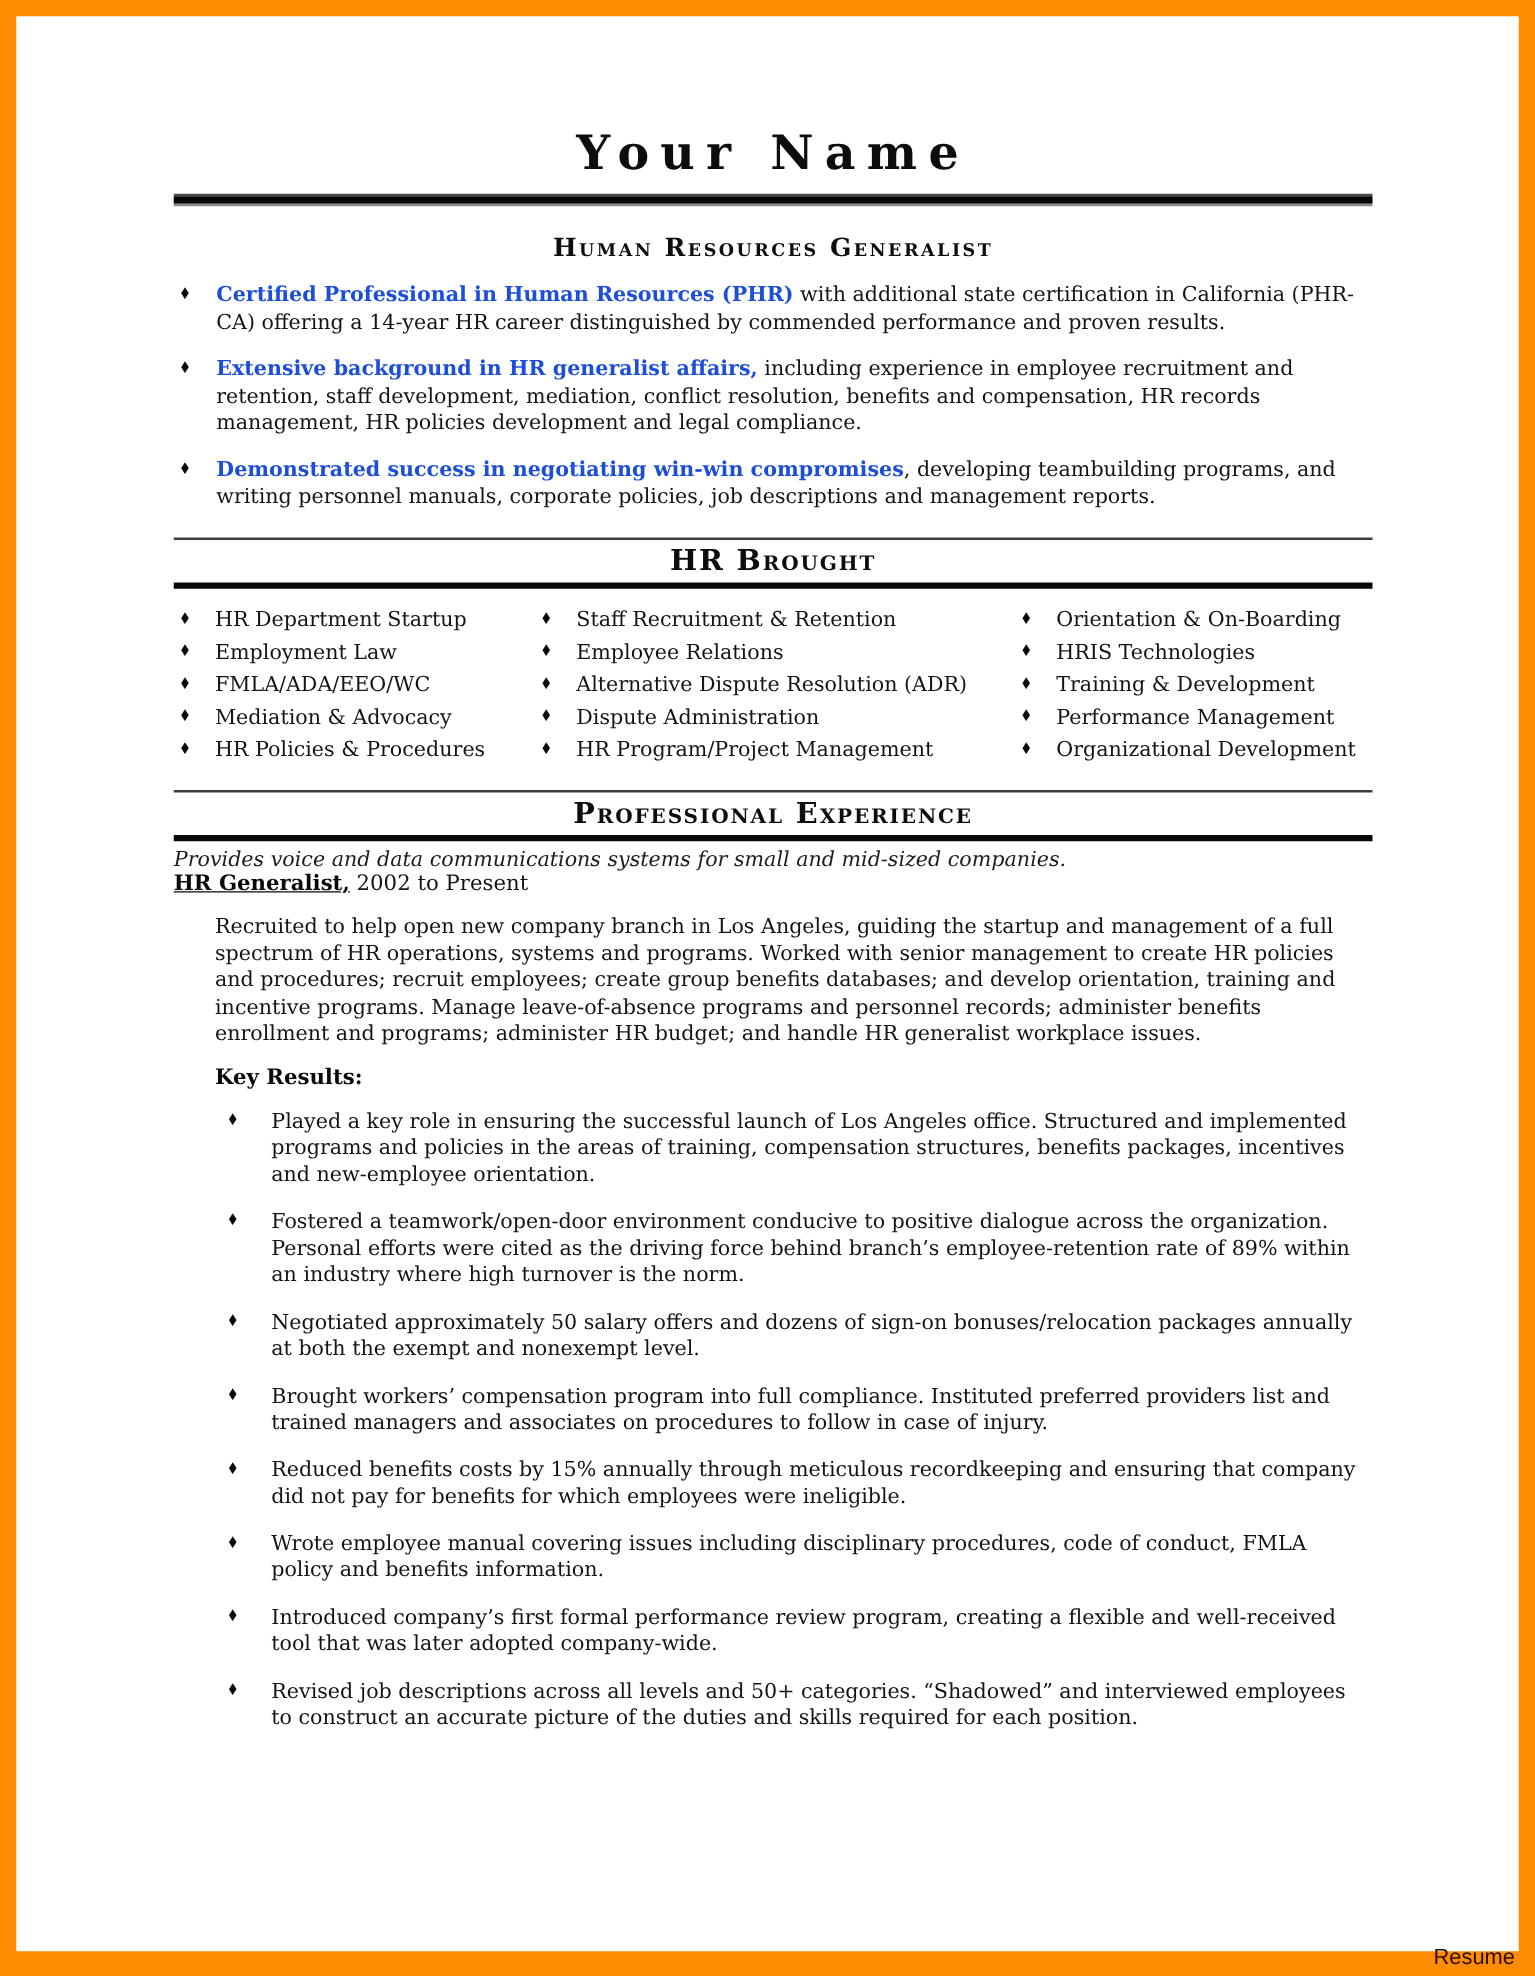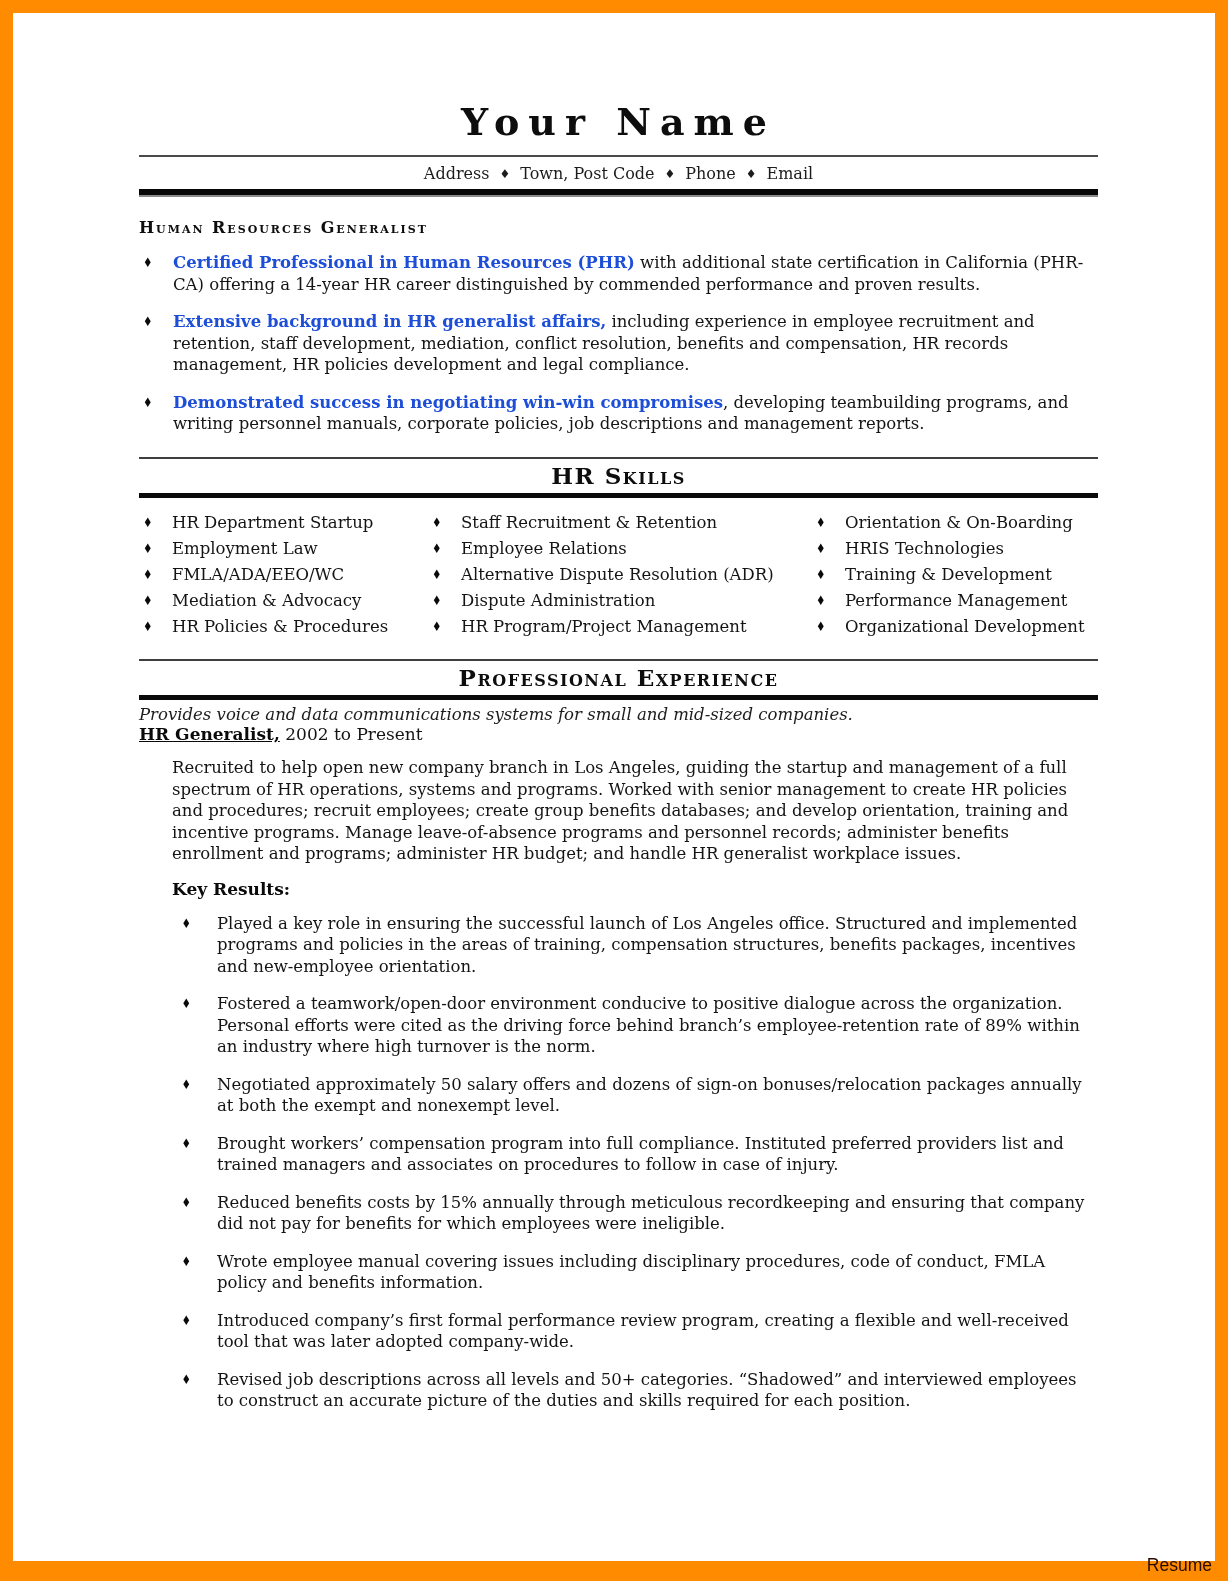--- a/index.html
+++ b/index.html
@@ -41,23 +41,23 @@
   }
   .contact .sep { font-size: 12px; padding: 0 10px; position: relative; top: -1px; }
   .rule-double {
     border-top: 6px solid #070707;
     height: 3px;
     border-bottom: 2px solid #8a8a8a;
   }
   
   .h-main {
     margin-top: 21px;
-    text-align: left;
+    text-align: center;
     font-variant: small-caps;
-    font-size: 16px;
+    font-size: 20px;
     font-weight: bold;
     letter-spacing: 2px;
     color: #0d0d0d;
   }
   .sect-band {
     margin-top: 22px;
     border-top: 2px solid #3f3f3f;
     border-bottom: 5px solid #0a0a0a;
     padding: 3px 0 4px 0;
     text-align: center;
@@ -110,44 +110,41 @@
     color: #2a0d02;
   }
 </style>
 </head>
 <body>
 
 <div class="content">
 
   <div class="name">Your Name</div>
   <div class="rule-thin"></div>
-  <div class="contact">
-    <span>Address</span><span class="sep">♦</span><span>Town, Post Code</span><span class="sep">♦</span><span>Phone</span><span class="sep">♦</span><span>Email</span>
-  </div>
   <div class="rule-double"></div>
 
   <div class="h-main">Human Resources Generalist</div>
 
   <div class="sum-list">
     <div class="sum-row">
       <span class="dm">♦</span>
       <div class="body-txt"><b>Certified Professional in Human Resources (PHR)</b><span> with additional state certification in California (PHR-CA) offering a 14-year HR career distinguished by commended performance and proven results.</span></div>
     </div>
     <div class="sum-row">
       <span class="dm">♦</span>
       <div class="body-txt"><b>Extensive background in HR generalist affairs,</b><span> including experience in employee recruitment and retention, staff development, mediation, conflict resolution, benefits and compensation, HR records management, HR policies development and legal compliance.</span></div>
     </div>
     <div class="sum-row">
       <span class="dm">♦</span>
       <div class="body-txt"><b>Demonstrated success in negotiating win-win compromises</b><span>, developing teambuilding programs, and writing personnel manuals, corporate policies, job descriptions and management reports.</span></div>
     </div>
   </div>
 
   <div class="sect-band">
-    <span class="h-sect">HR Skills</span>
+    <span class="h-sect">HR Brought</span>
   </div>
 
   <div class="skills">
     <div class="col col1">
       <div class="skill-item">
           <span class="dm">♦</span>
           <span>HR Department Startup</span>
         </div>
       <div class="skill-item">
           <span class="dm">♦</span>

